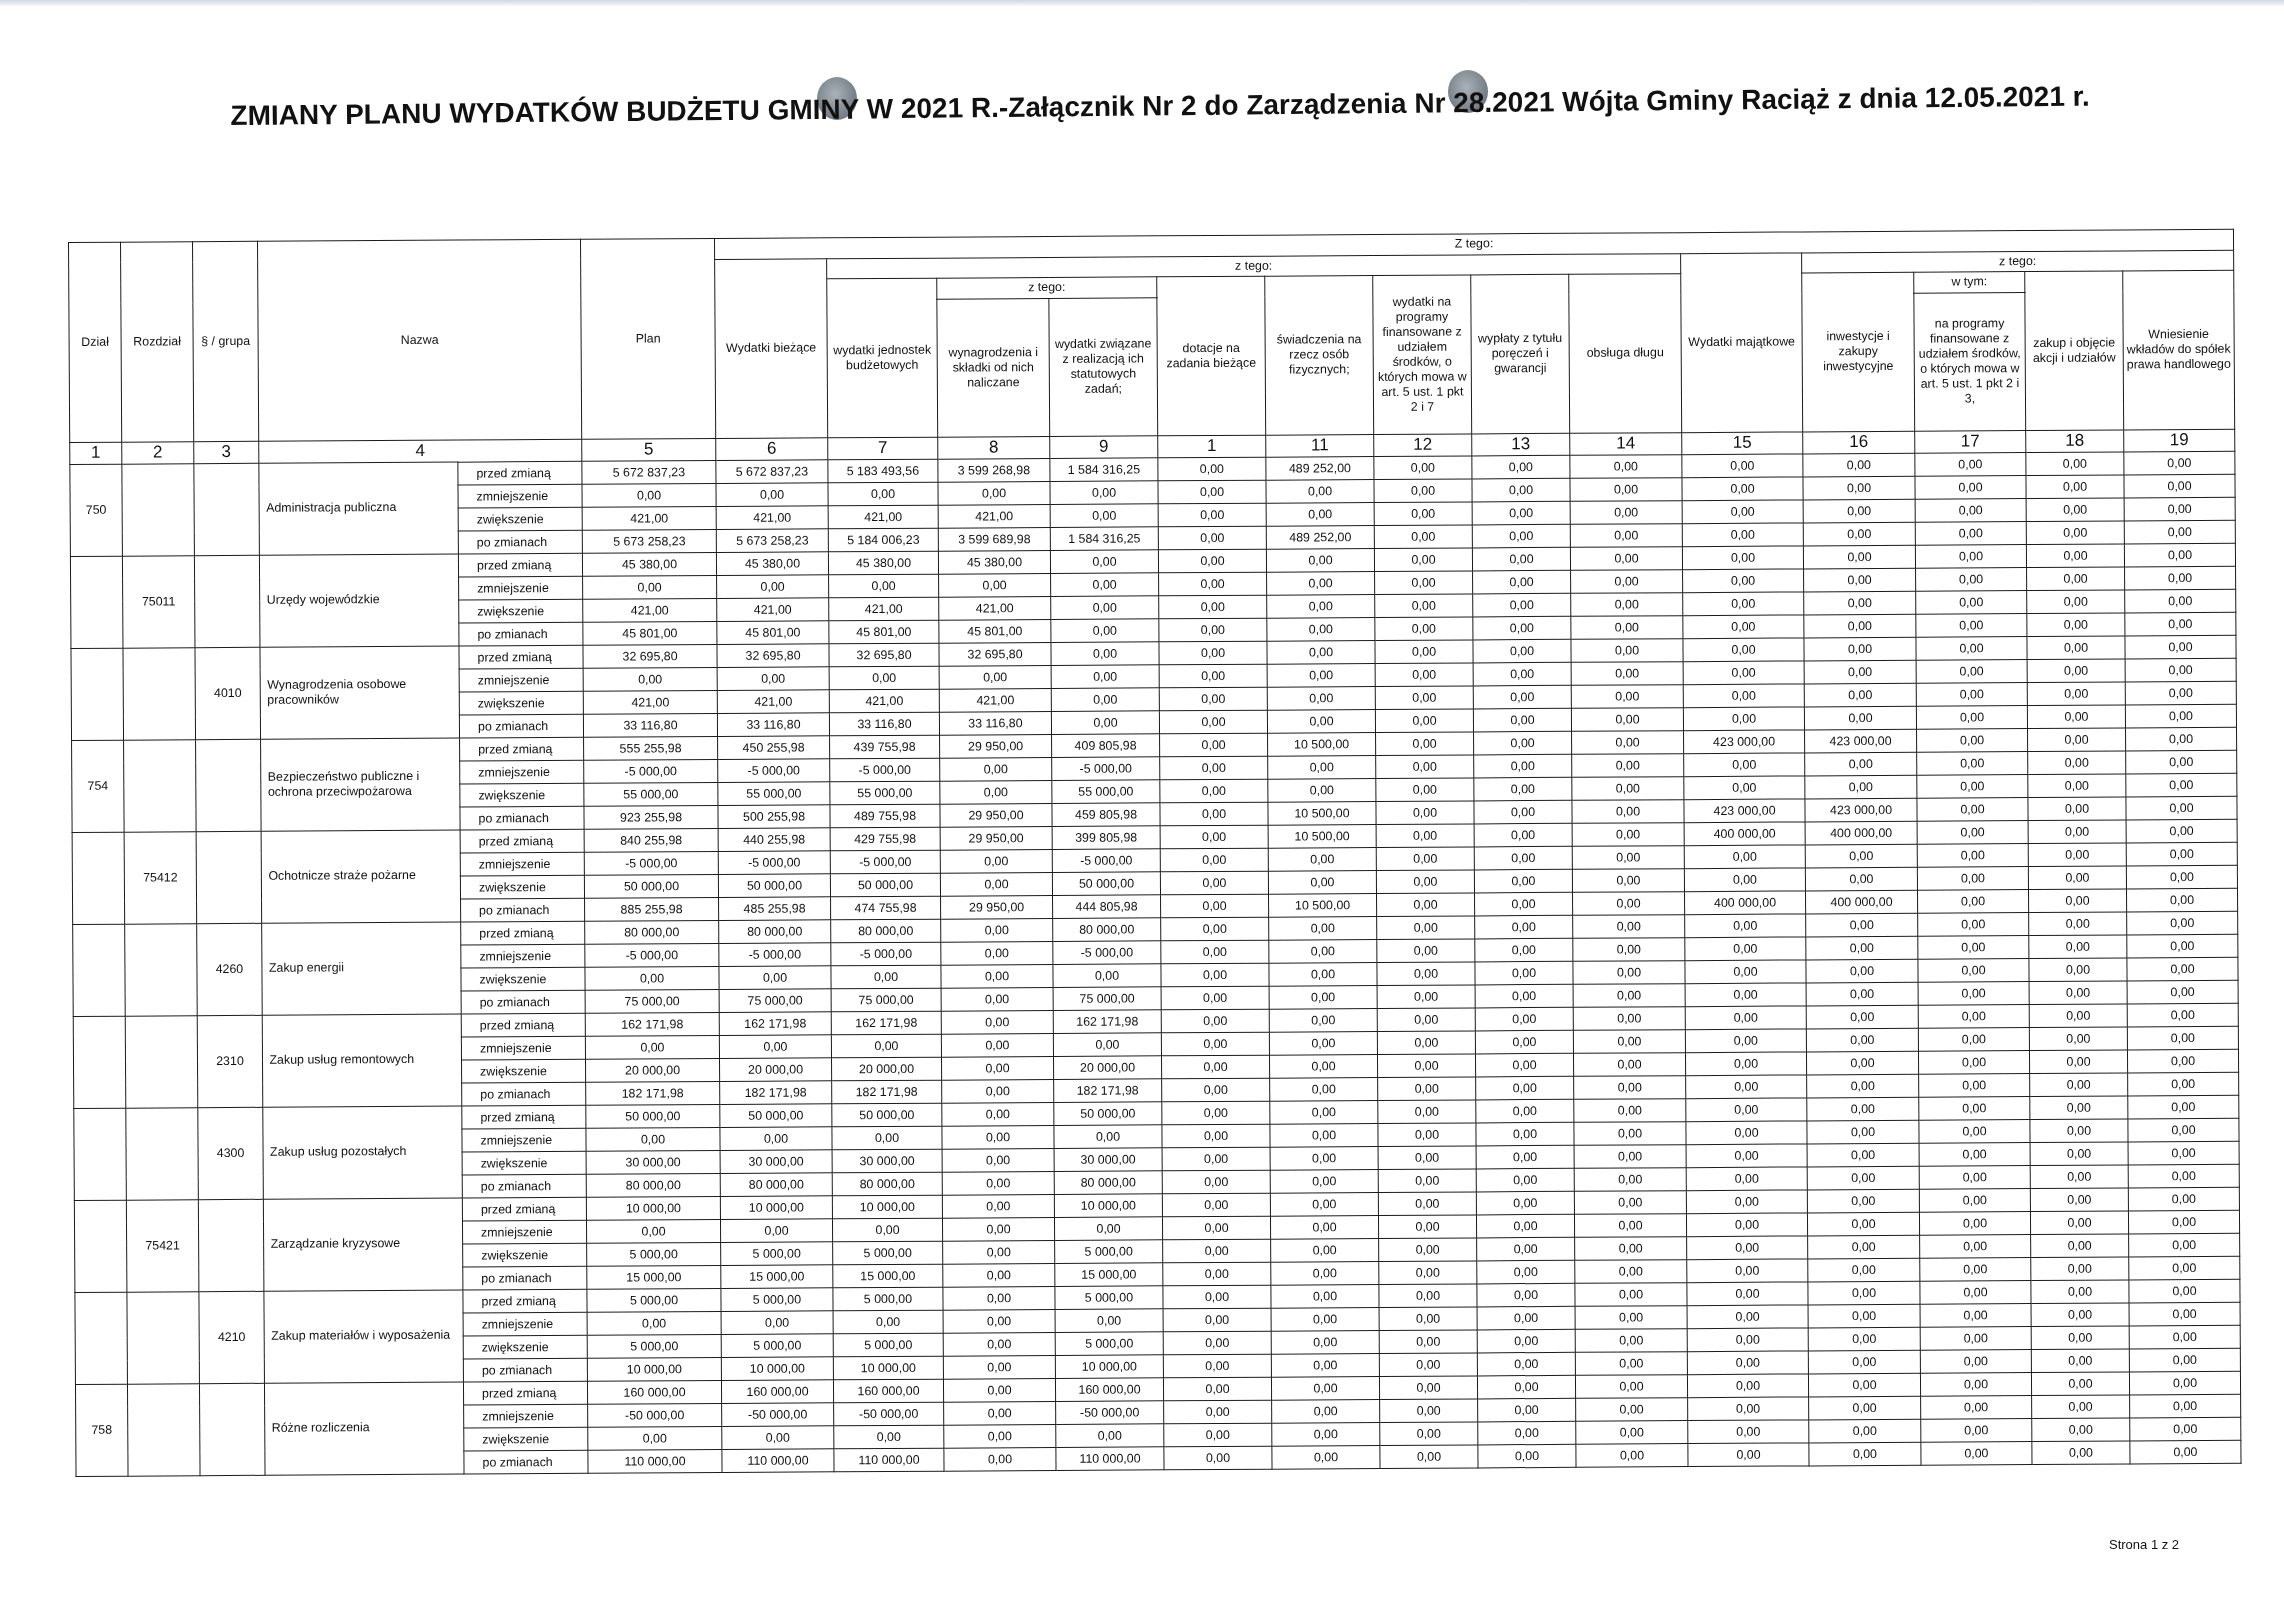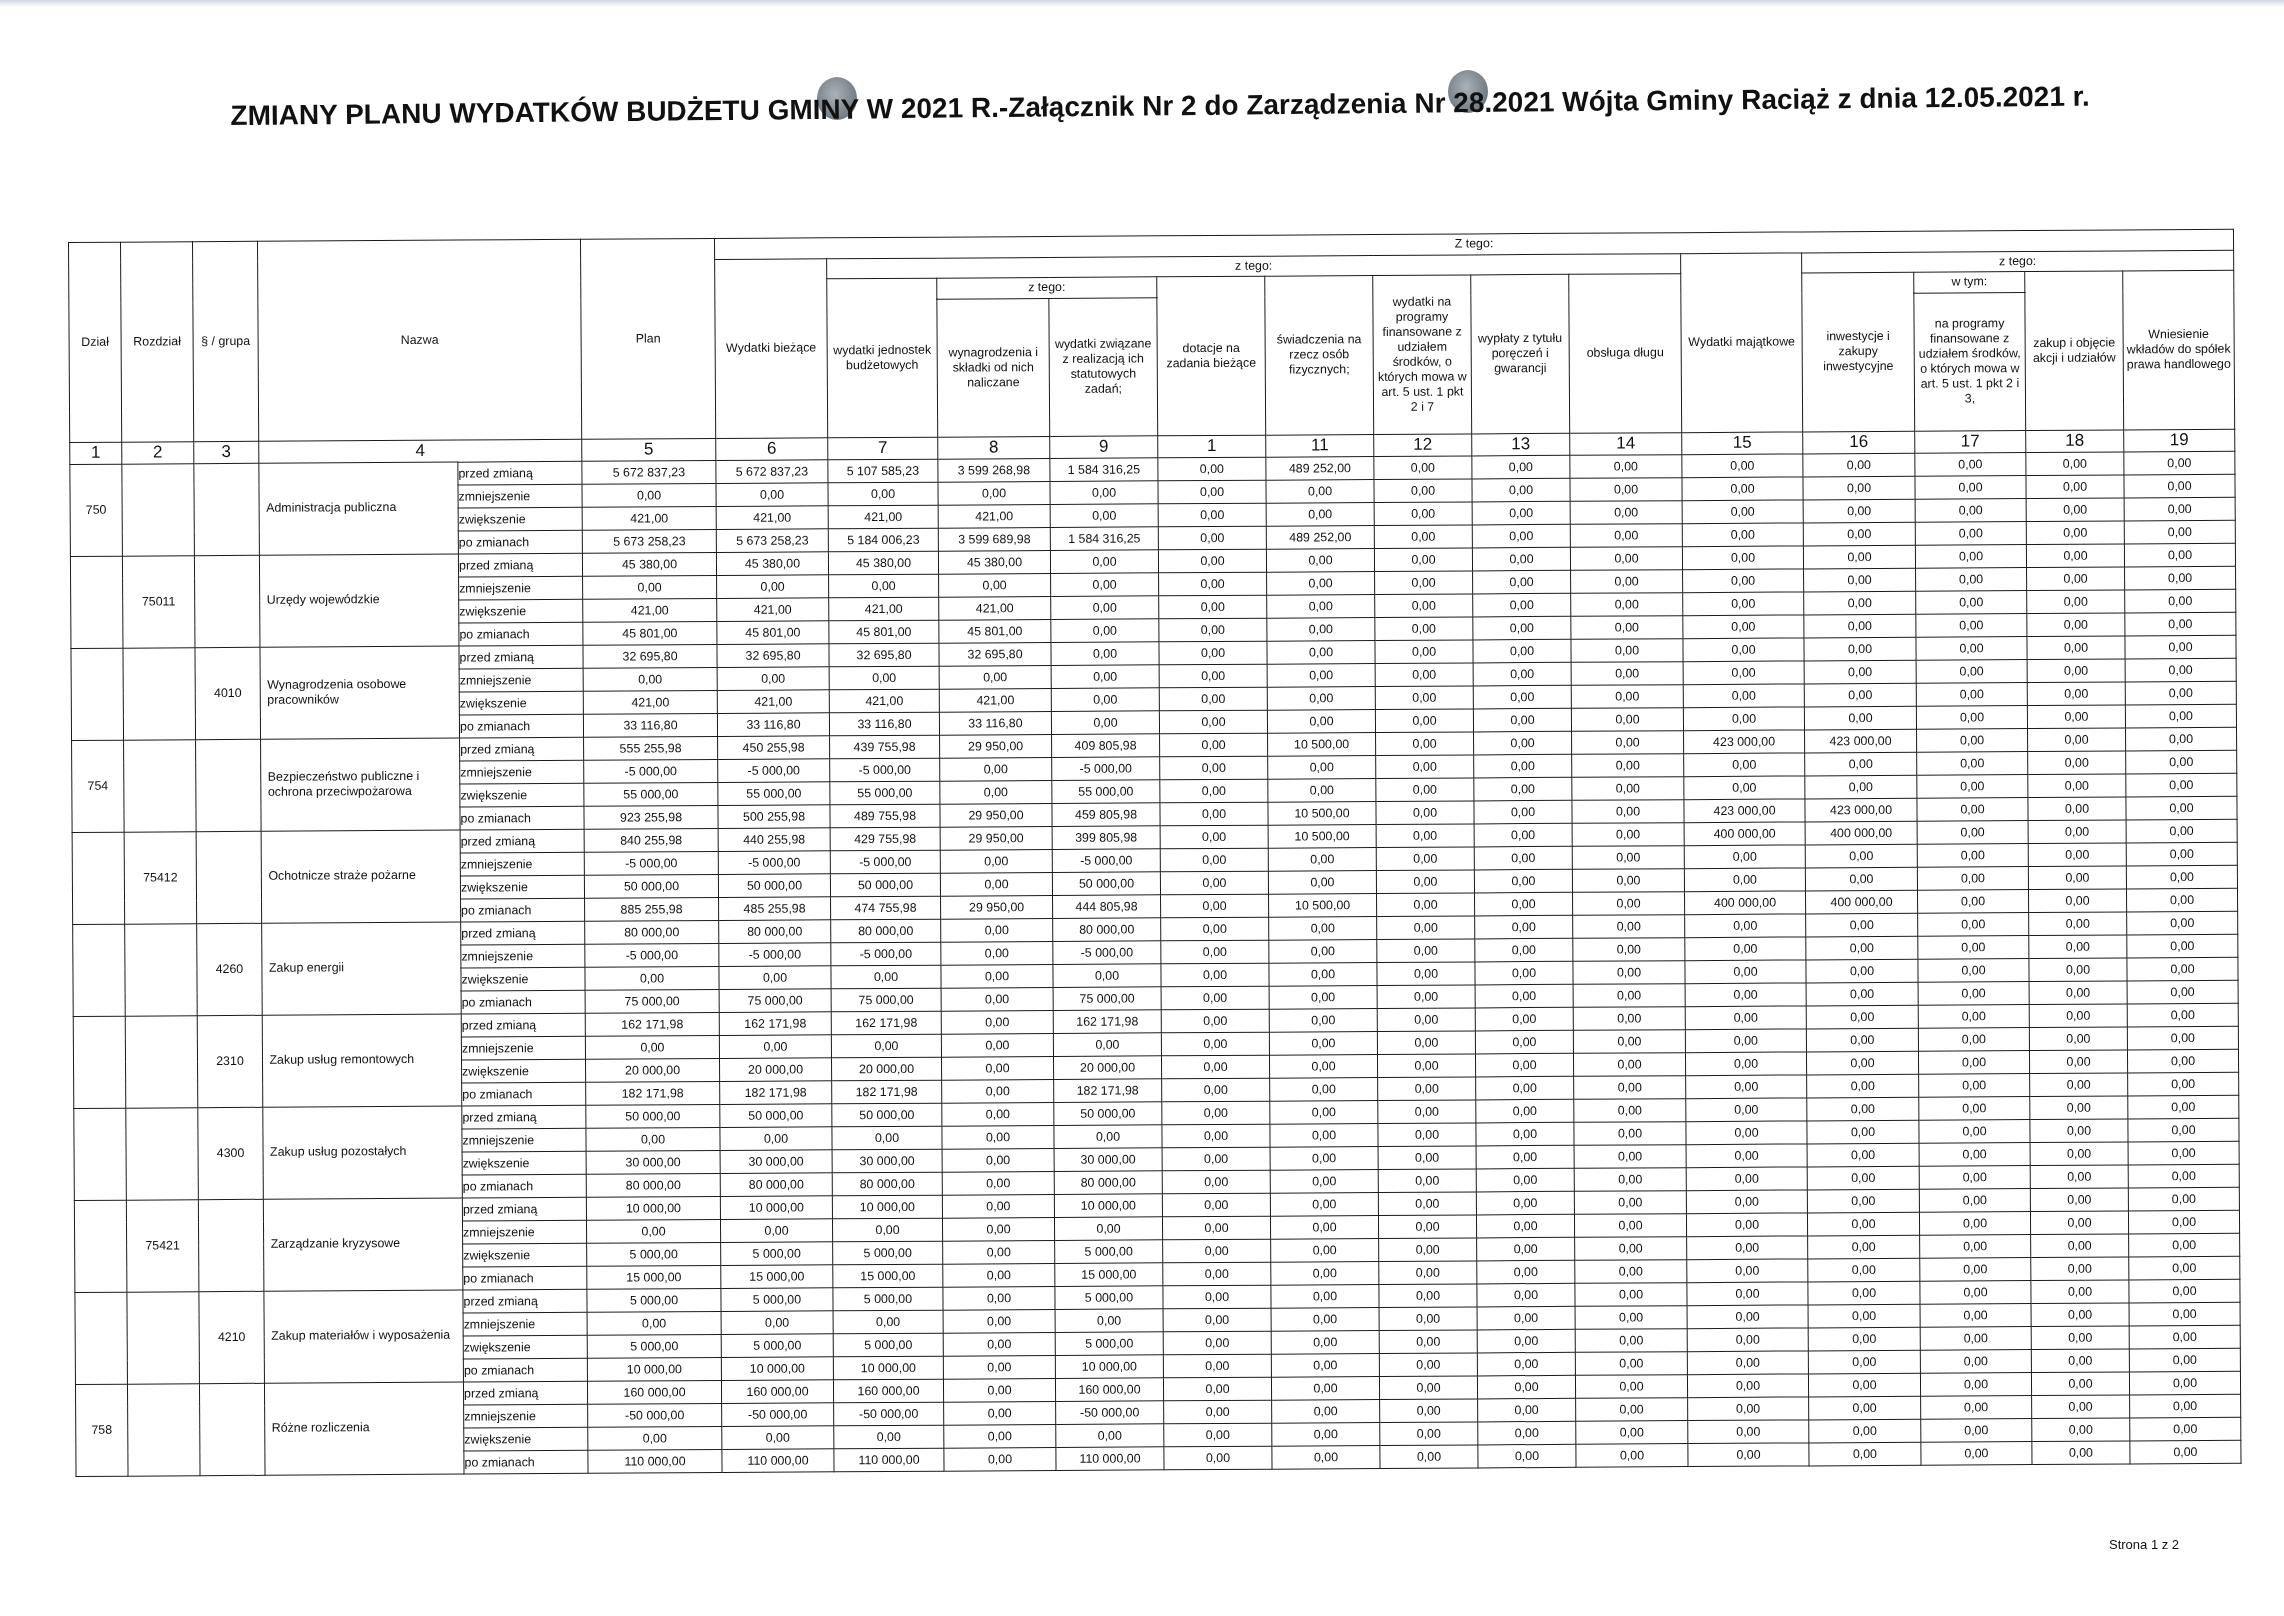--- a/index.html
+++ b/index.html
@@ -7,21 +7,21 @@
   .topline { position:absolute; left:0; top:0; width:2284px; height:6.5px; background:linear-gradient(#cfd6de,#ffffff); }
   .punch { position:absolute; width:40px; height:43px; border-radius:50%; background:radial-gradient(ellipse at 45% 40%, #a9b1b9 0%, #7f878f 55%, #5d646b 100%); }
   .title { position:absolute; left:143px; top:98px; width:2034px; text-align:center; font-weight:bold; font-size:28px; line-height:38px; transform:rotate(-0.6deg); transform-origin:left top; }
   .sheet { position:absolute; left:68px; top:242px; transform:rotate(-0.35deg); transform-origin:left top; }
   table { border-collapse:collapse; table-layout:fixed; }
   td, th { border:1.6px solid #1c1c1c; padding:0 2.6px; font-weight:normal; font-size:12.4px; text-align:center; vertical-align:middle; overflow:hidden; white-space:nowrap; }
   th { font-size:12.4px; line-height:15px; white-space:normal; }
   th.top { height:19.6px; }
   tr.numrow td { height:21px; font-size:17px; }
   tr.data td { height:22px; font-size:12.4px; }
-  td.lbl { text-align:left; padding-left:0; }
+  td.lbl { text-align:left; padding-left:18px; }
   td.name { text-align:left; padding-left:6.5px; white-space:normal; line-height:15.6px; }
   .footer { position:absolute; left:2109px; top:1537px; font-size:13px;text-align:right; }
 </style>
 </head>
 <body>
 
 <div class="topline"></div>
 <div class="punch" style="left:817px;top:77px;"></div>
 <div class="punch" style="left:1448px;top:70px;"></div>
 
@@ -109,21 +109,21 @@
   </thead>
   <tbody id="tbody">
         <tr class="data">
           <td rowspan="4">750</td>
           <td rowspan="4"></td>
           <td rowspan="4"></td>
           <td rowspan="4" class="name">Administracja publiczna</td>
           <td class="lbl">przed zmianą</td>
           <td>5 672 837,23</td>
           <td>5 672 837,23</td>
-          <td>5 107 585,23</td>
+          <td>5 183 493,56</td>
           <td>3 599 268,98</td>
           <td>1 584 316,25</td>
           <td>0,00</td>
           <td>489 252,00</td>
           <td>0,00</td>
           <td>0,00</td>
           <td>0,00</td>
           <td>0,00</td>
           <td>0,00</td>
           <td>0,00</td>

